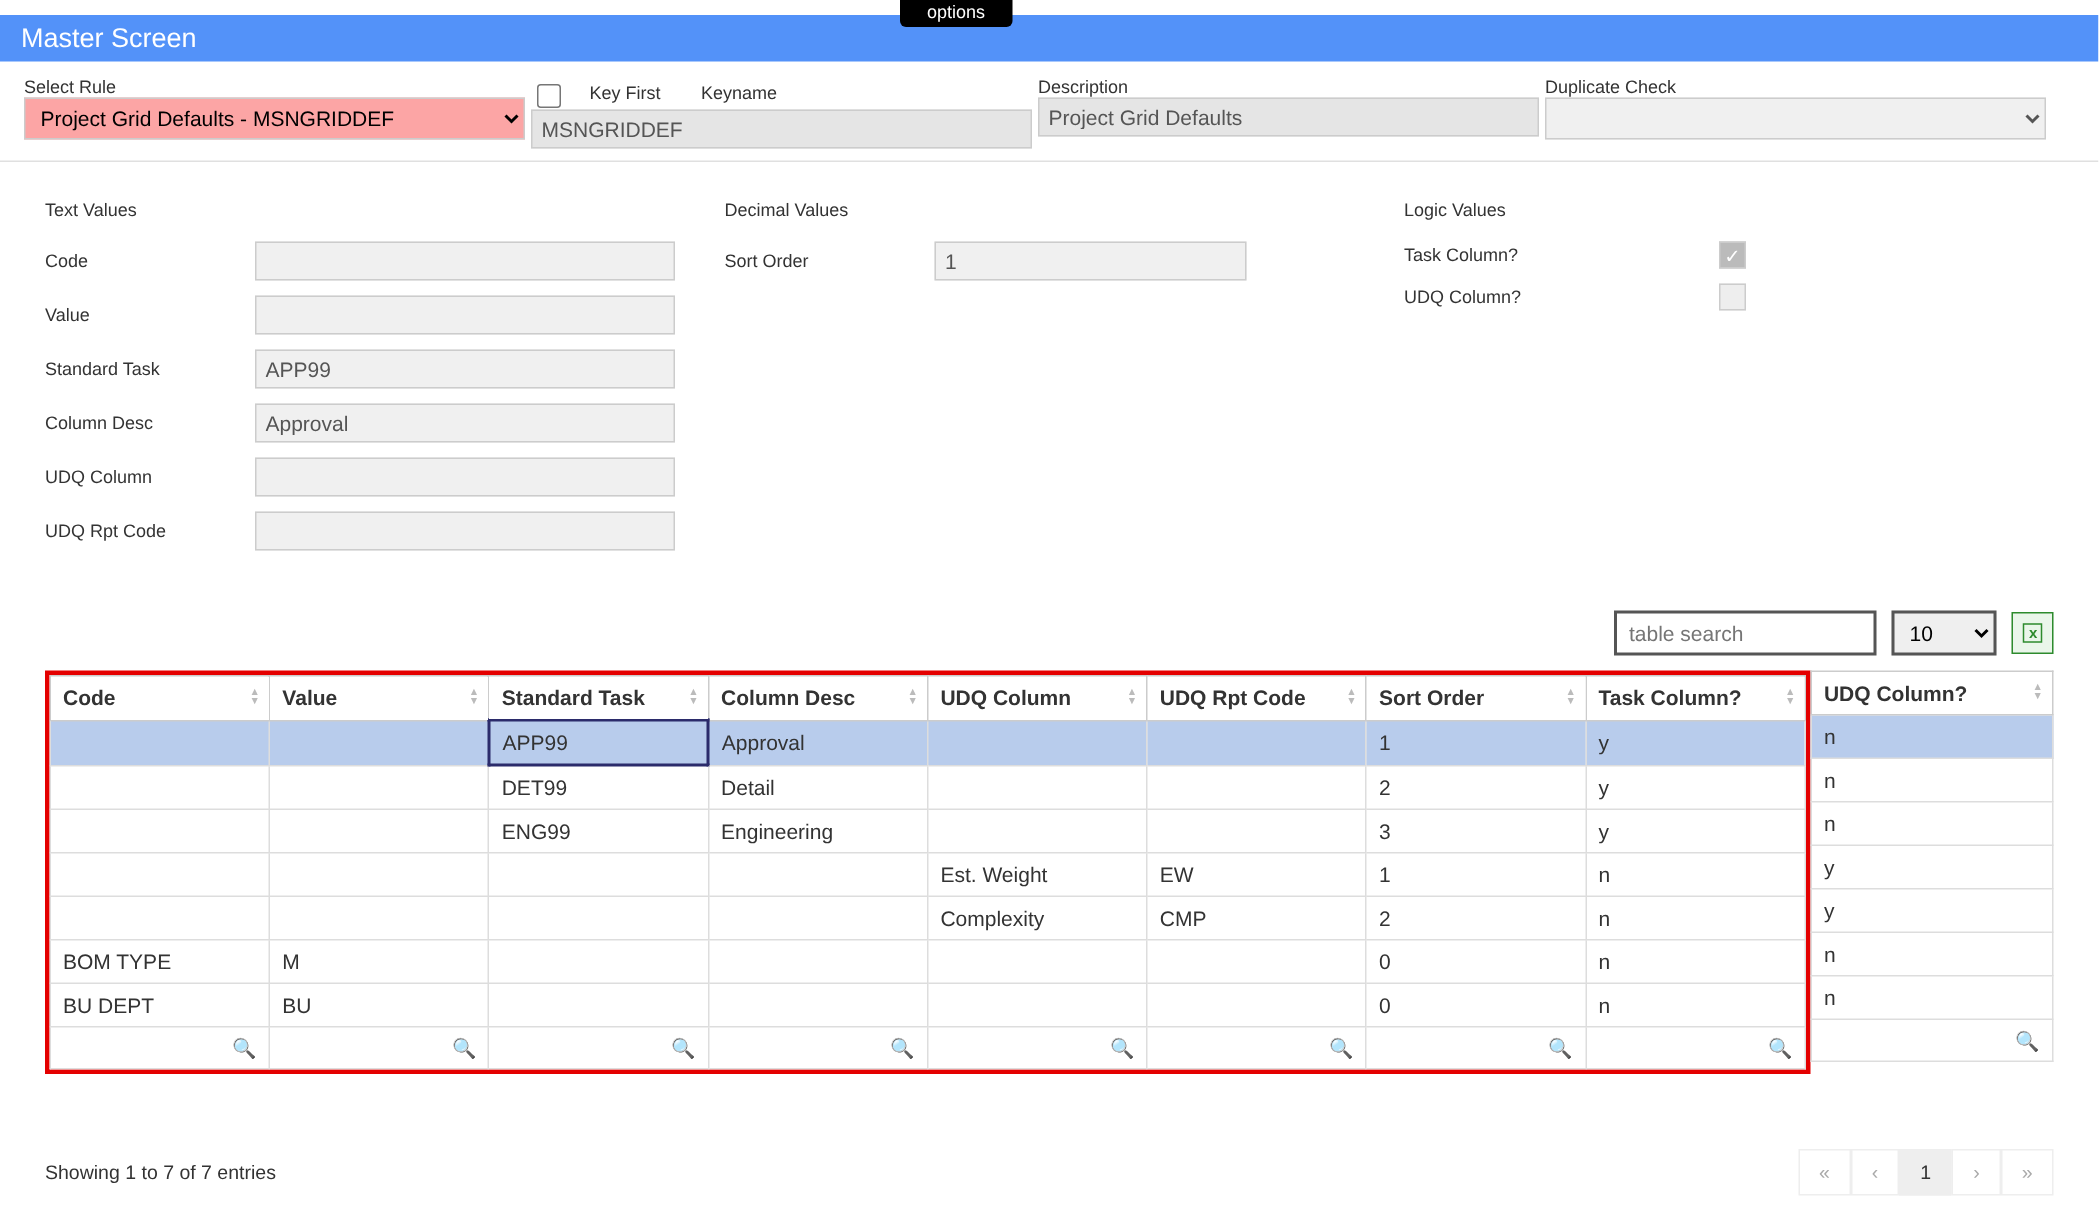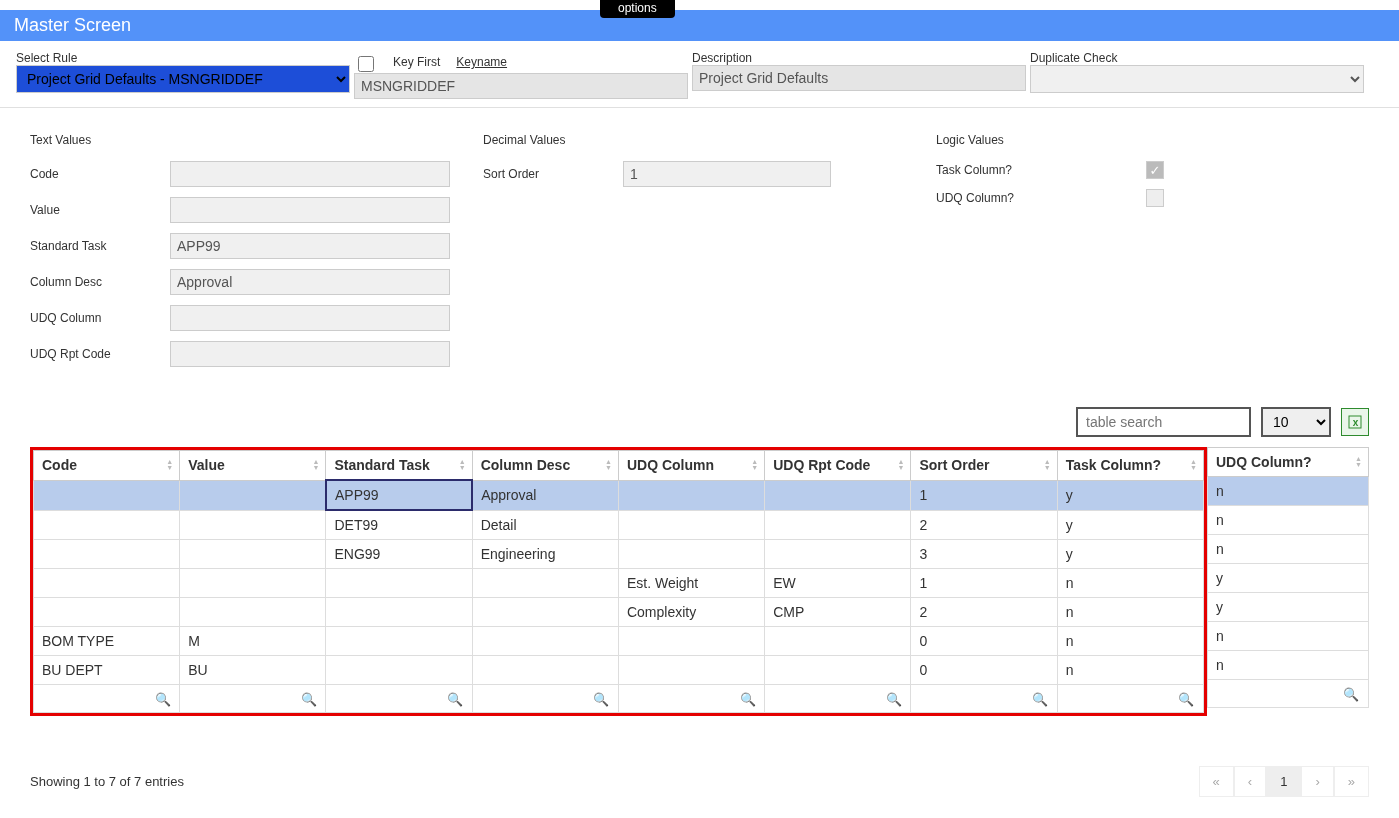--- a/index.html
+++ b/index.html
@@ -39,21 +39,21 @@
   }
   .toprow .col { display: flex; flex-direction: column; }
   .toprow label, .section-row label, .pair label { font-size: 12px; color: #333; }
   .toprow input[type=text], .toprow select {
     border: 1px solid #ccc;
     background: #e5e5e5;
     color: #555;
     padding: 4px 6px;
     font-size: 14px;
   }
-  .toprow select.rule { width: 334px; background:#1d4ed8; color:#000; }
+  .toprow select.rule { width: 334px; background:#fca5a5; color:#000; }
   .toprow input.keyname { width: 334px; }
   .toprow input.desc { width: 334px; }
   .toprow select.dupe { width: 334px; background:#f0f0f0; }
   .keyfirst-wrap { display:flex; align-items:flex-end; padding-bottom:3px; gap:2px;}
   .keyfirst-wrap input[type=checkbox]{ width:16px; height:16px; transform: translateY(2px);}
   .sections {
     display:flex;
     padding: 25px 30px 10px 30px;
     gap: 20px;
   }
@@ -142,21 +142,21 @@
       <label>Select Rule</label>
       <select class="rule">
         <option>Project Grid Defaults - MSNGRIDDEF</option>
       </select>
     </div>
     <div class="keyfirst-wrap" style="align-self:flex-start; margin-top:0;">
        <div style="display:flex; flex-direction:column;">
          <div style="display:flex; align-items:center; gap:16px;">
             <input type="checkbox" style="">
             <label>Key First</label>
-            <label style="margin-left:0;text-decoration:underline;">Keyname</label>
+            <label style="margin-left:11px;">Keyname</label>
          </div>
          <input type="text" class="keyname" readonly="" value="MSNGRIDDEF" style="">
        </div>
     </div>
     <div class="col">
       <label>Description</label>
       <input type="text" class="desc" readonly="" value="Project Grid Defaults" style="">
     </div>
     <div class="col">
       <label>Duplicate Check</label>

